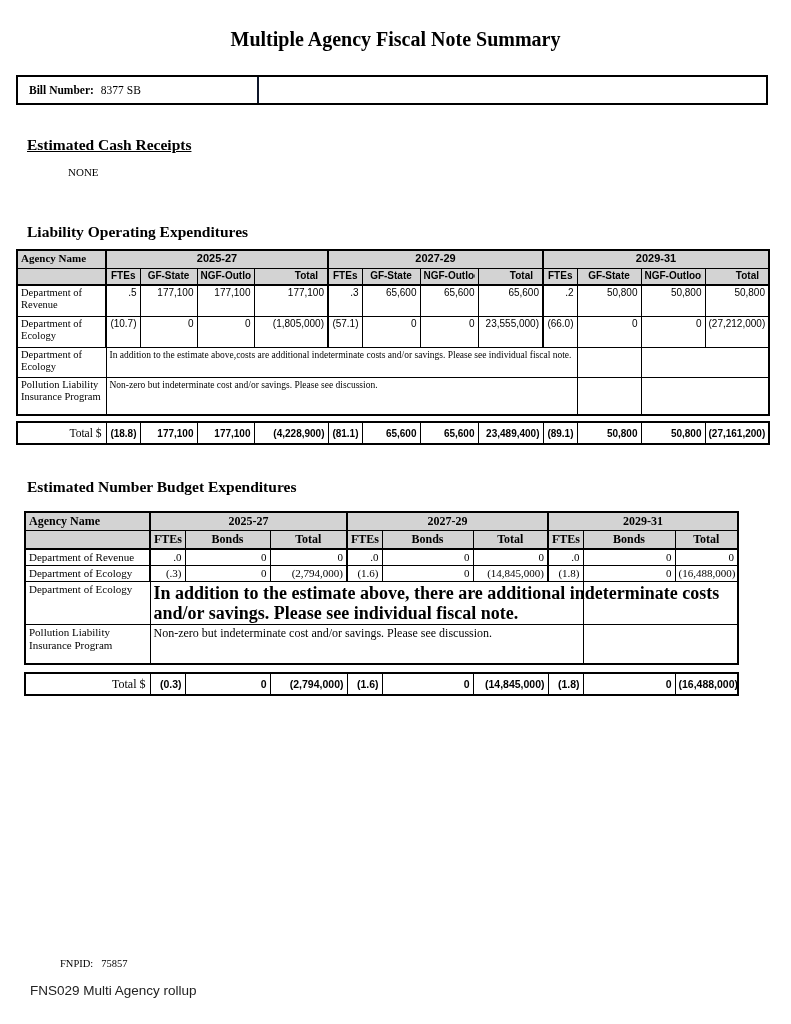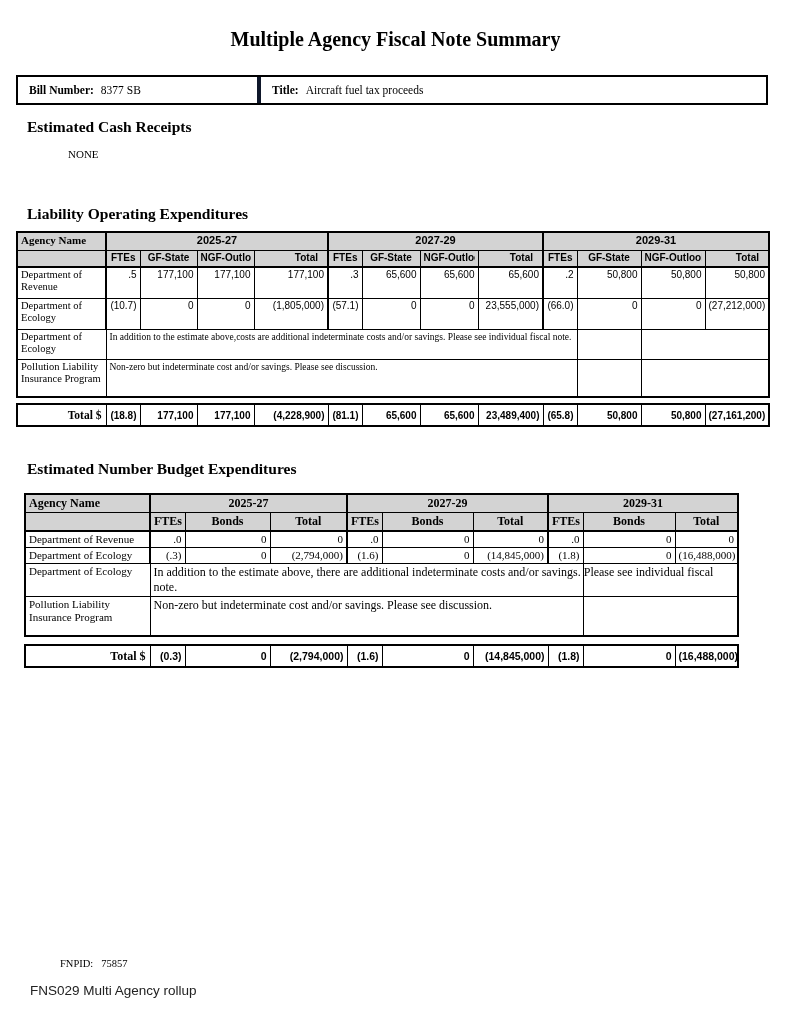--- a/index.html
+++ b/index.html
@@ -10,28 +10,28 @@
   .page-title{
     margin:0;padding-top:28px;text-align:center;
     font-size:20px;font-weight:bold;font-family:"Liberation Serif", serif;
   }
   
   .bill-box{
     margin:24px 23px 0 16px;border:2px solid #000;height:26px;
     display:flex;align-items:center;font-size:11.5px;
   }
   .bill-cell{height:100%;display:flex;align-items:center;padding-left:11px;}
-  .bill-cell.first{width:228px;border-right:4px solid #0f172a;flex:none;}
+  .bill-cell.first{width:228px;border-right:2px solid #0f172a;flex:none;}
   .bill-cell .lbl{font-weight:bold;}
   .bill-cell .val{margin-left:7px;}
   
   .section-h{
     font-size:15.5px;font-weight:bold;margin:0 0 0 27px;line-height:16px;
   }
-  .h-cash{margin-top:14px;}
+  .h-cash{margin-top:32px;text-decoration:underline;}
   .h-oper{margin-top:46px;}
   .h-cap{margin-top:34px;}
   .none-val{margin:13px 0 0 68px;font-size:11px;}
   
   table{border-collapse:collapse;table-layout:fixed;}
   th,td{border:1px solid #000;vertical-align:top;padding:1px 3px;overflow:visible;}
   .hdr{background:#d3d3d3;}
   .clip{overflow:hidden;white-space:nowrap;}
   .grp{border-left:2px solid #000;}
   .subrow th{border-bottom:2px solid #000;}
@@ -45,58 +45,54 @@
   .op-table .num{font-family:"Liberation Sans", sans-serif;font-size:10px;text-align:right;}
   .op-table .r-h1 th{height:15px;}
   .op-table .r-h2 th{height:13px;}
   .op-table .r-data td{height:28px;}
   .op-table .r-note1 td{height:27px;}
   .op-table .r-note2 td{height:34px;}
   .note-s{font-size:9.5px;white-space:nowrap;line-height:12px;}
   
   .tot-table{width:752px;margin:5px 0 0 16px;border:2px solid #000;}
   .tot-table td{border-top:none;border-bottom:none;height:18px;vertical-align:middle;}
-  .tot-label{font-size:11.5px;font-weight:bold;text-align:right;padding-right:4px;}
+  .tot-label{font-size:11.5px;font-weight:normal;text-align:right;padding-right:4px;}
   .tot-num{font-family:"Liberation Sans", sans-serif;font-size:10px;font-weight:bold;text-align:right;}
   
   .cap-table{width:713px;margin:16px 0 0 24px;border:2px solid #000;}
   .cap-table .bien{font-size:12px;font-weight:bold;text-align:center;}
   .cap-table .agency-h{font-size:12px;font-weight:bold;text-align:left;}
   .cap-table .sub{font-size:12px;font-weight:bold;text-align:center;}
   .cap-table .agency{font-size:11px;line-height:13px;}
   .cap-table .num{font-size:11px;text-align:right;}
   .cap-table .r-h1 th{height:15px;}
   .cap-table .r-h2 th{height:13px;}
   .cap-table .r-data td{height:13px;}
   .cap-table .r-note1 td{height:30px;}
   .cap-table .r-note2 td{height:36px;}
-  .note-l{font-size:12px;line-height:15px;width:585px;}
+  .note-l{font-size:18px;line-height:20px;width:585px;font-weight:bold;}
   .note-l2{font-size:12px;line-height:15px;}
   .cap-tot{width:713px;margin:7px 0 0 24px;border:2px solid #000;}
   .cap-tot td{border-top:none;border-bottom:none;height:18px;vertical-align:middle;}
   .cap-tot .tot-label{font-size:12px;}
   .cap-tot .tot-num{font-size:10.5px;}
   
   .fnpid{position:absolute;left:60px;top:958px;font-size:10.5px;}
   .fnpid .val{margin-left:8px;}
   .form-id{position:absolute;left:30px;top:983px;font-family:"Liberation Sans", sans-serif;font-size:13.5px;color:#222;}
 </style>
 </head>
 <body>
 
 <h1 class="page-title">Multiple Agency Fiscal Note Summary</h1>
 
 <div class="bill-box">
   <div class="bill-cell first">
     <span class="lbl">Bill Number:</span>
     <span class="val">8377 SB</span>
-  </div>
-  <div class="bill-cell">
-    <span class="lbl">Title:</span>
-    <span class="val">Aircraft fuel tax proceeds</span>
   </div>
 </div>
 
 <div class="section-h h-cash">Estimated Cash Receipts</div>
 <div class="none-val">NONE</div>
 
 <div class="section-h h-oper">Liability Operating Expenditures</div>
 
 <table class="op-table">
   <colgroup>
@@ -211,21 +207,21 @@
       <tr>
     <td class="tot-label">Total $</td>
     <td class="tot-num">(18.8)</td>
     <td class="tot-num">177,100</td>
     <td class="tot-num">177,100</td>
     <td class="tot-num">(4,228,900)</td>
     <td class="tot-num">(81.1)</td>
     <td class="tot-num">65,600</td>
     <td class="tot-num">65,600</td>
     <td class="tot-num">23,489,400)</td>
-    <td class="tot-num">(65.8)</td>
+    <td class="tot-num">(89.1)</td>
     <td class="tot-num">50,800</td>
     <td class="tot-num">50,800</td>
     <td class="tot-num">(27,161,200)</td>
   </tr>
 </tbody>
   </table>
 
 <div class="section-h h-cap">Estimated Number Budget Expenditures</div>
 
 <table class="cap-table">

